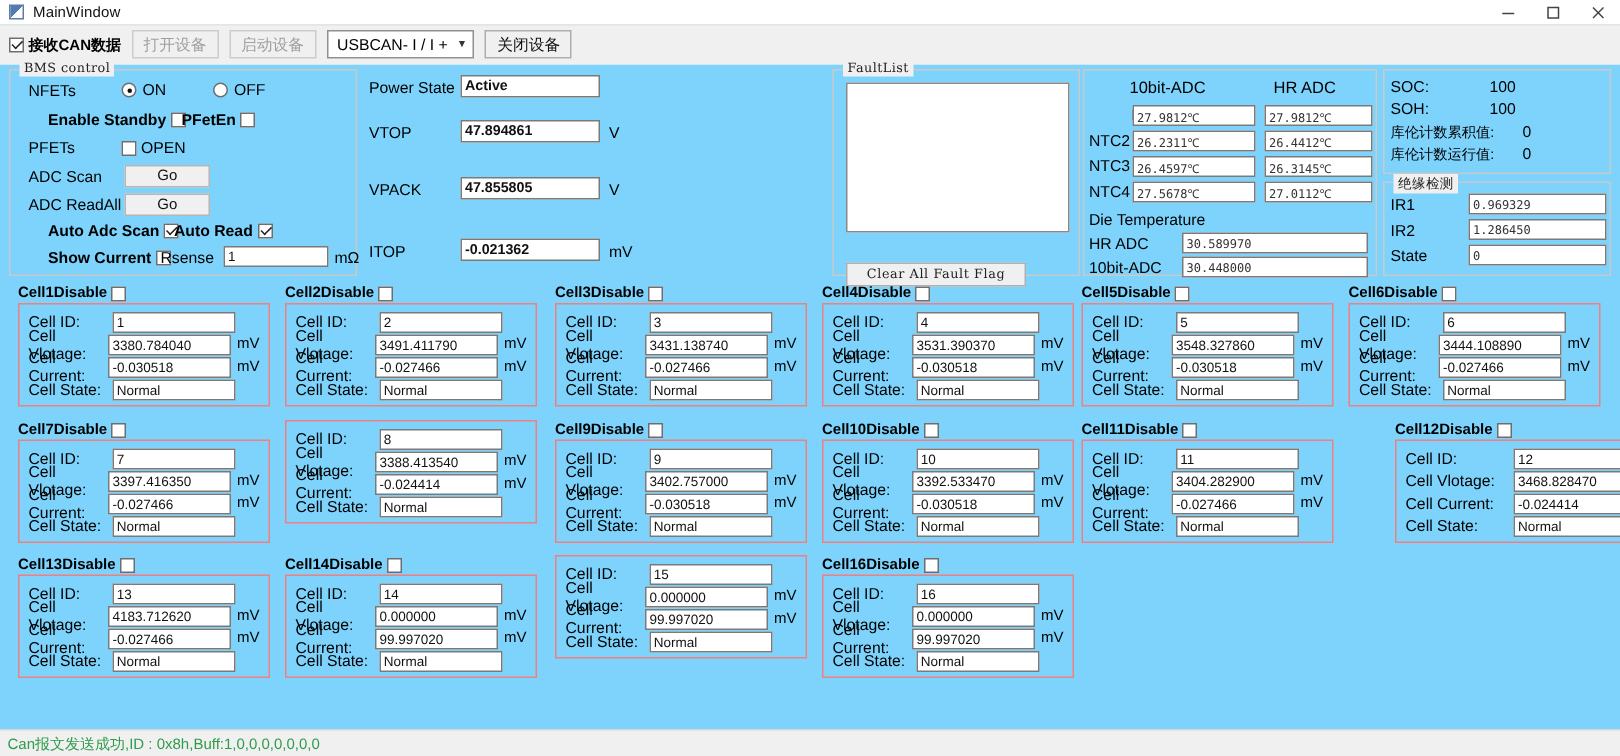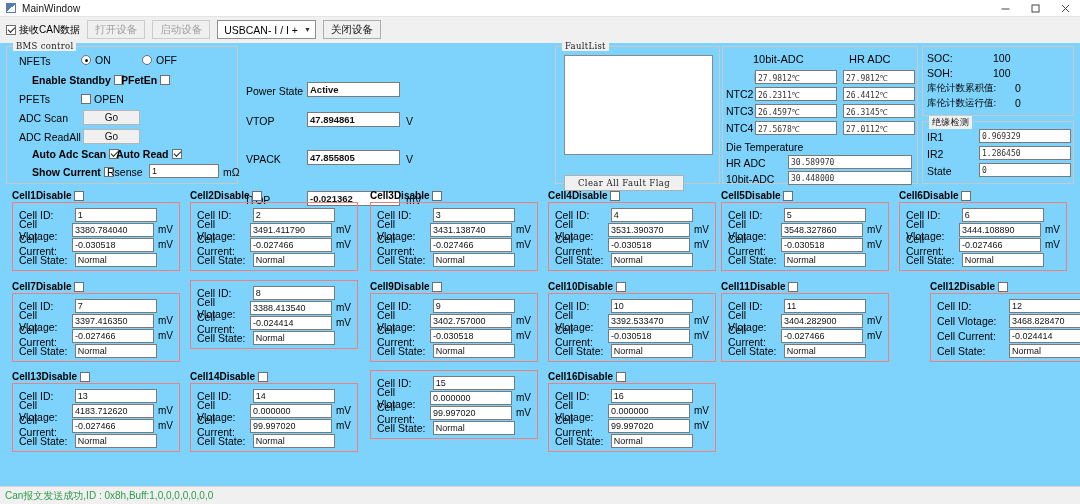--- a/index.html
+++ b/index.html
@@ -54,21 +54,21 @@
   .chk { display: inline-flex; align-items: center; gap: 3px; font-size: 10.5px; color: #000; }
   .chk .box {
     width: 10px; height: 10px; background: #fff;
     border: 1px solid #6e6e6e; display: inline-block; position: relative;
   }
   .chk .box.checked::after {
     content: ""; position: absolute; left: 1px; top: 1px;
     width: 6px; height: 3px; border-left: 1.4px solid #222; border-bottom: 1.4px solid #222;
     transform: rotate(-45deg);
   }
-  .chk .lbl-cn { font-weight: normal; font-size: 10px; }
+  .chk .lbl-cn { font-weight: bold; font-size: 10px; }
   .btn {
     height: 19px; min-width: 56px;
     background: #f0f0f0;
     border: 1px solid #adadad;
     font-size: 10.5px; color: #111;
     display: inline-flex; align-items: center; justify-content: center;
     padding: 0 7px;
   }
   .btn.disabled { color: #a0a0a0; border-color: #cccccc; background: #f0f0f0; }
   .combo {
@@ -247,21 +247,21 @@
 
       <label class="chk" style="position:absolute; left:14px; top:119px;">
         <span class="lbl-b">Show Current</span>
         <span class="box"></span>
       </label>
       <div style="position:absolute; left:100px; top:119px;" class="lbl">Rsense</div>
       <div class="txt" style="position:absolute; left:142px; top:117px; width:70px;">1</div>
       <div style="position:absolute; left:216px; top:119px;" class="lbl">mΩ</div>
     </div>
 
-    <div style="position:absolute; left:246px; top:3px; width:160px; height:138px;margin-top:32px;">
+    <div style="position:absolute; left:246px; top:3px; width:160px; height:138px;">
       <div class="lbl" style="position:absolute; left:0; top:7px;">Power State</div>
       <div class="txt bold" style="position:absolute; left:61px; top:4px; width:93px; height:15px;">Active</div>
 
       <div class="lbl" style="position:absolute; left:0; top:37px;">VTOP</div>
       <div class="txt bold" style="position:absolute; left:61px; top:34px; width:93px; height:15px;">47.894861</div>
       <div class="lbl" style="position:absolute; left:160px; top:37px;">V</div>
 
       <div class="lbl" style="position:absolute; left:0; top:75px;">VPACK</div>
       <div class="txt bold" style="position:absolute; left:61px; top:72px; width:93px; height:15px;">47.855805</div>
       <div class="lbl" style="position:absolute; left:160px; top:75px;">V</div>

